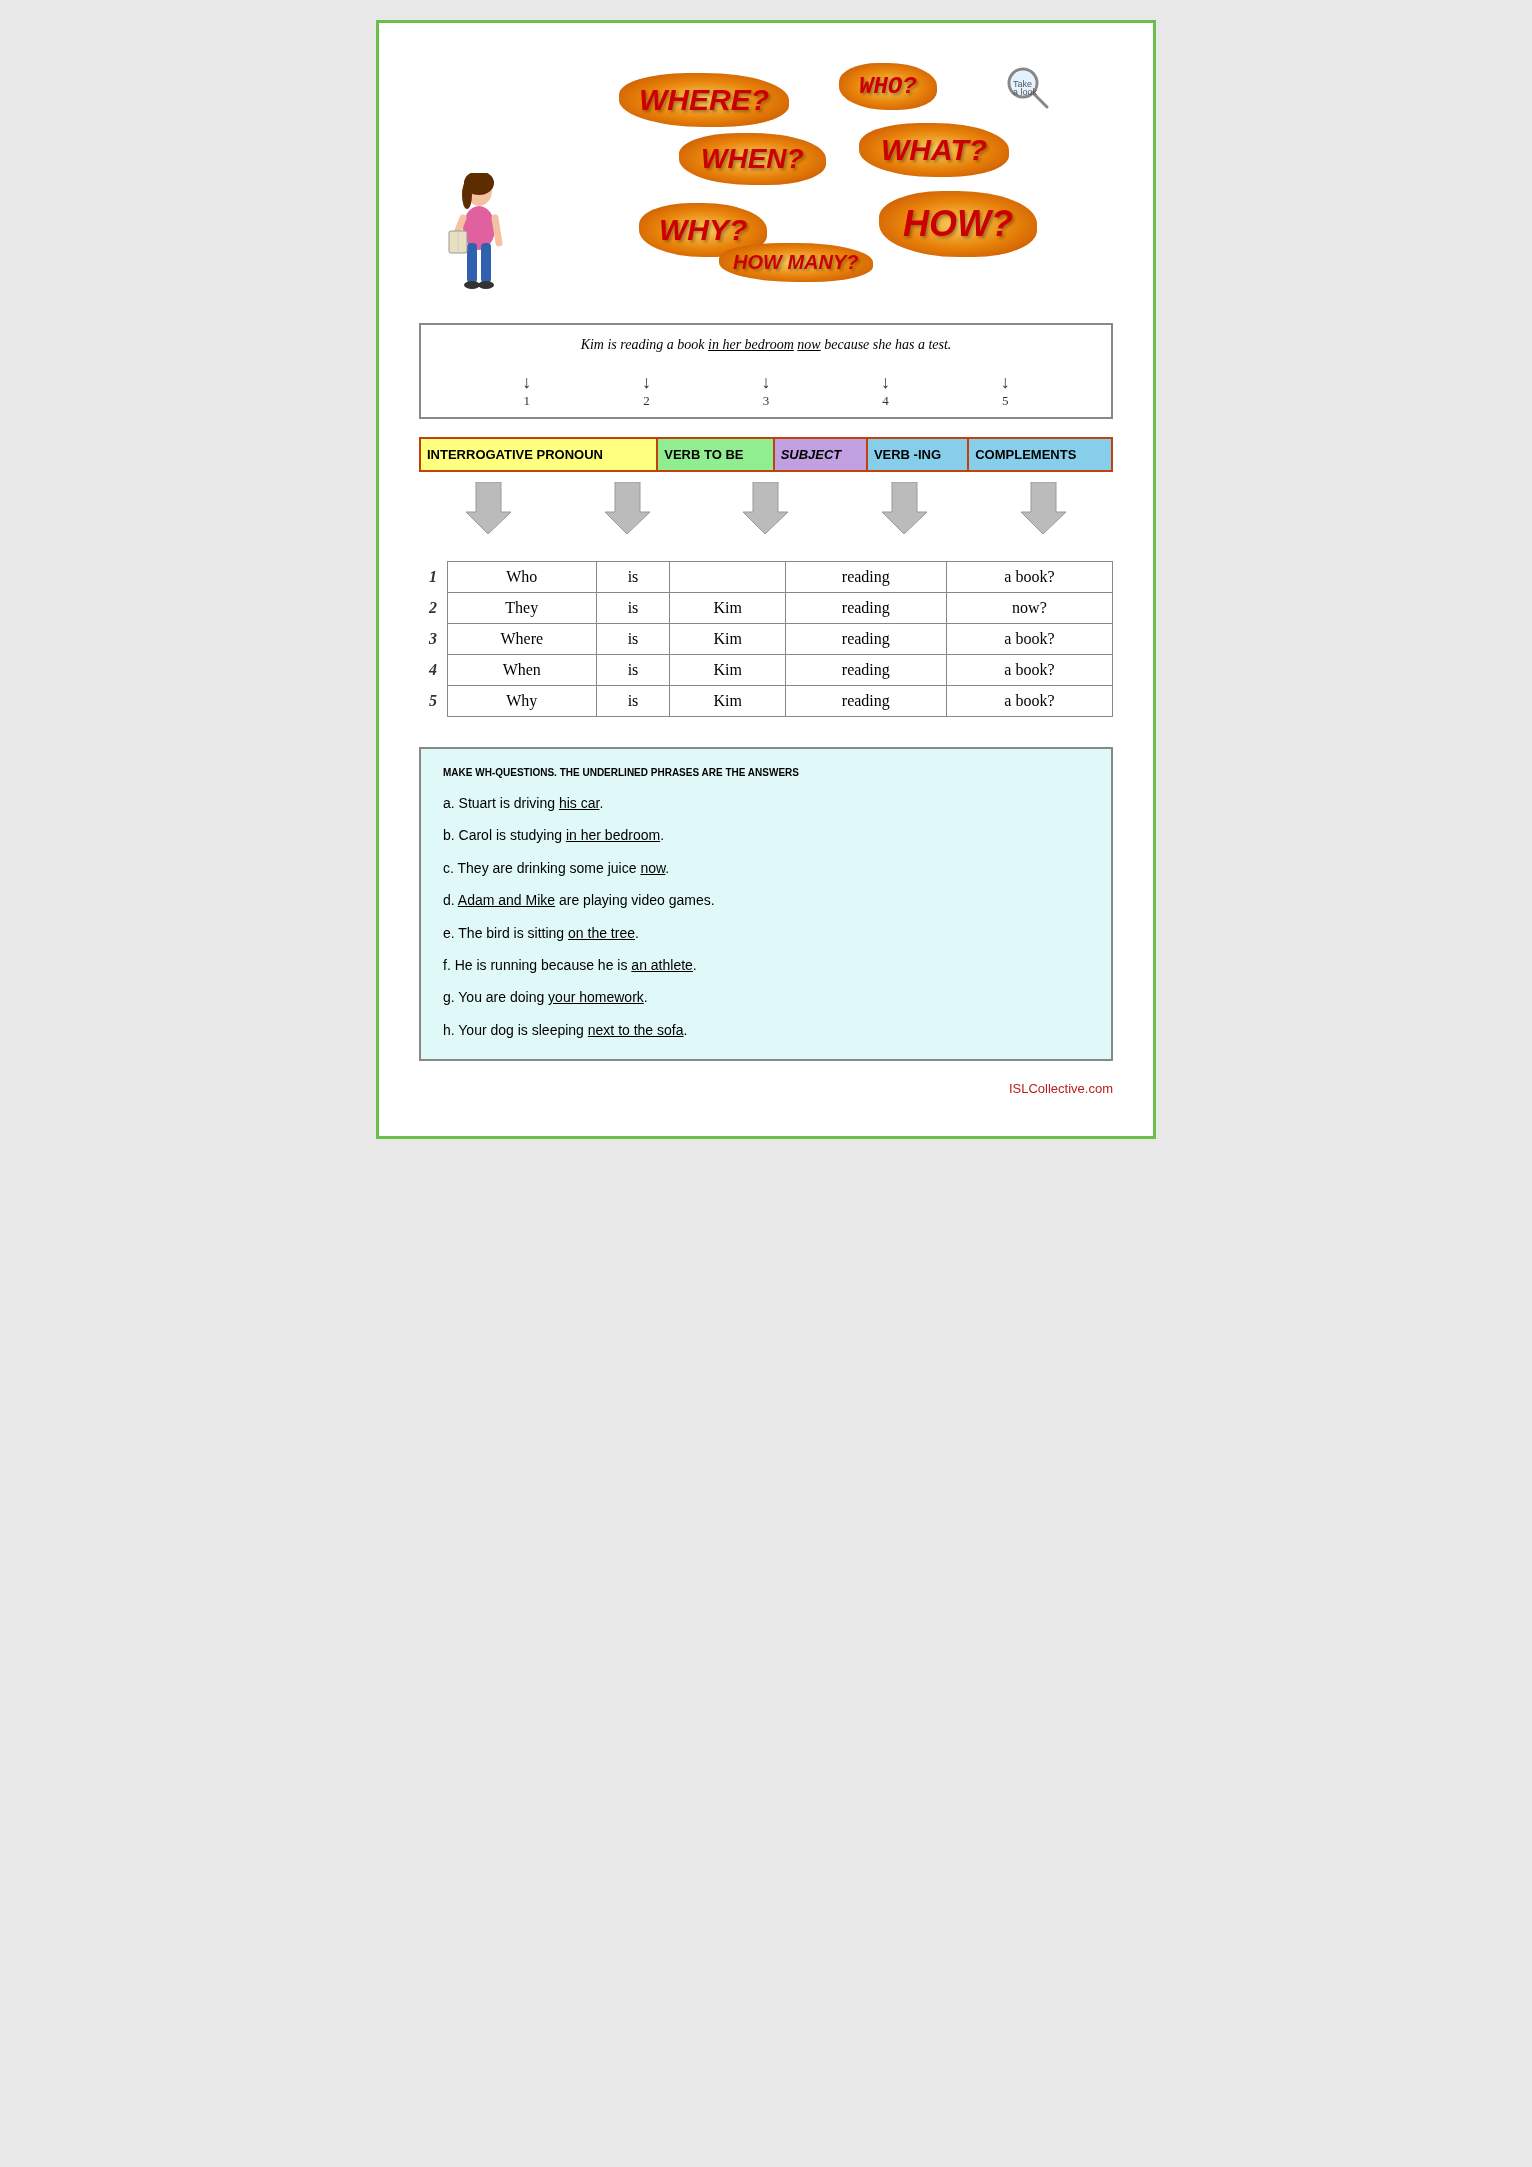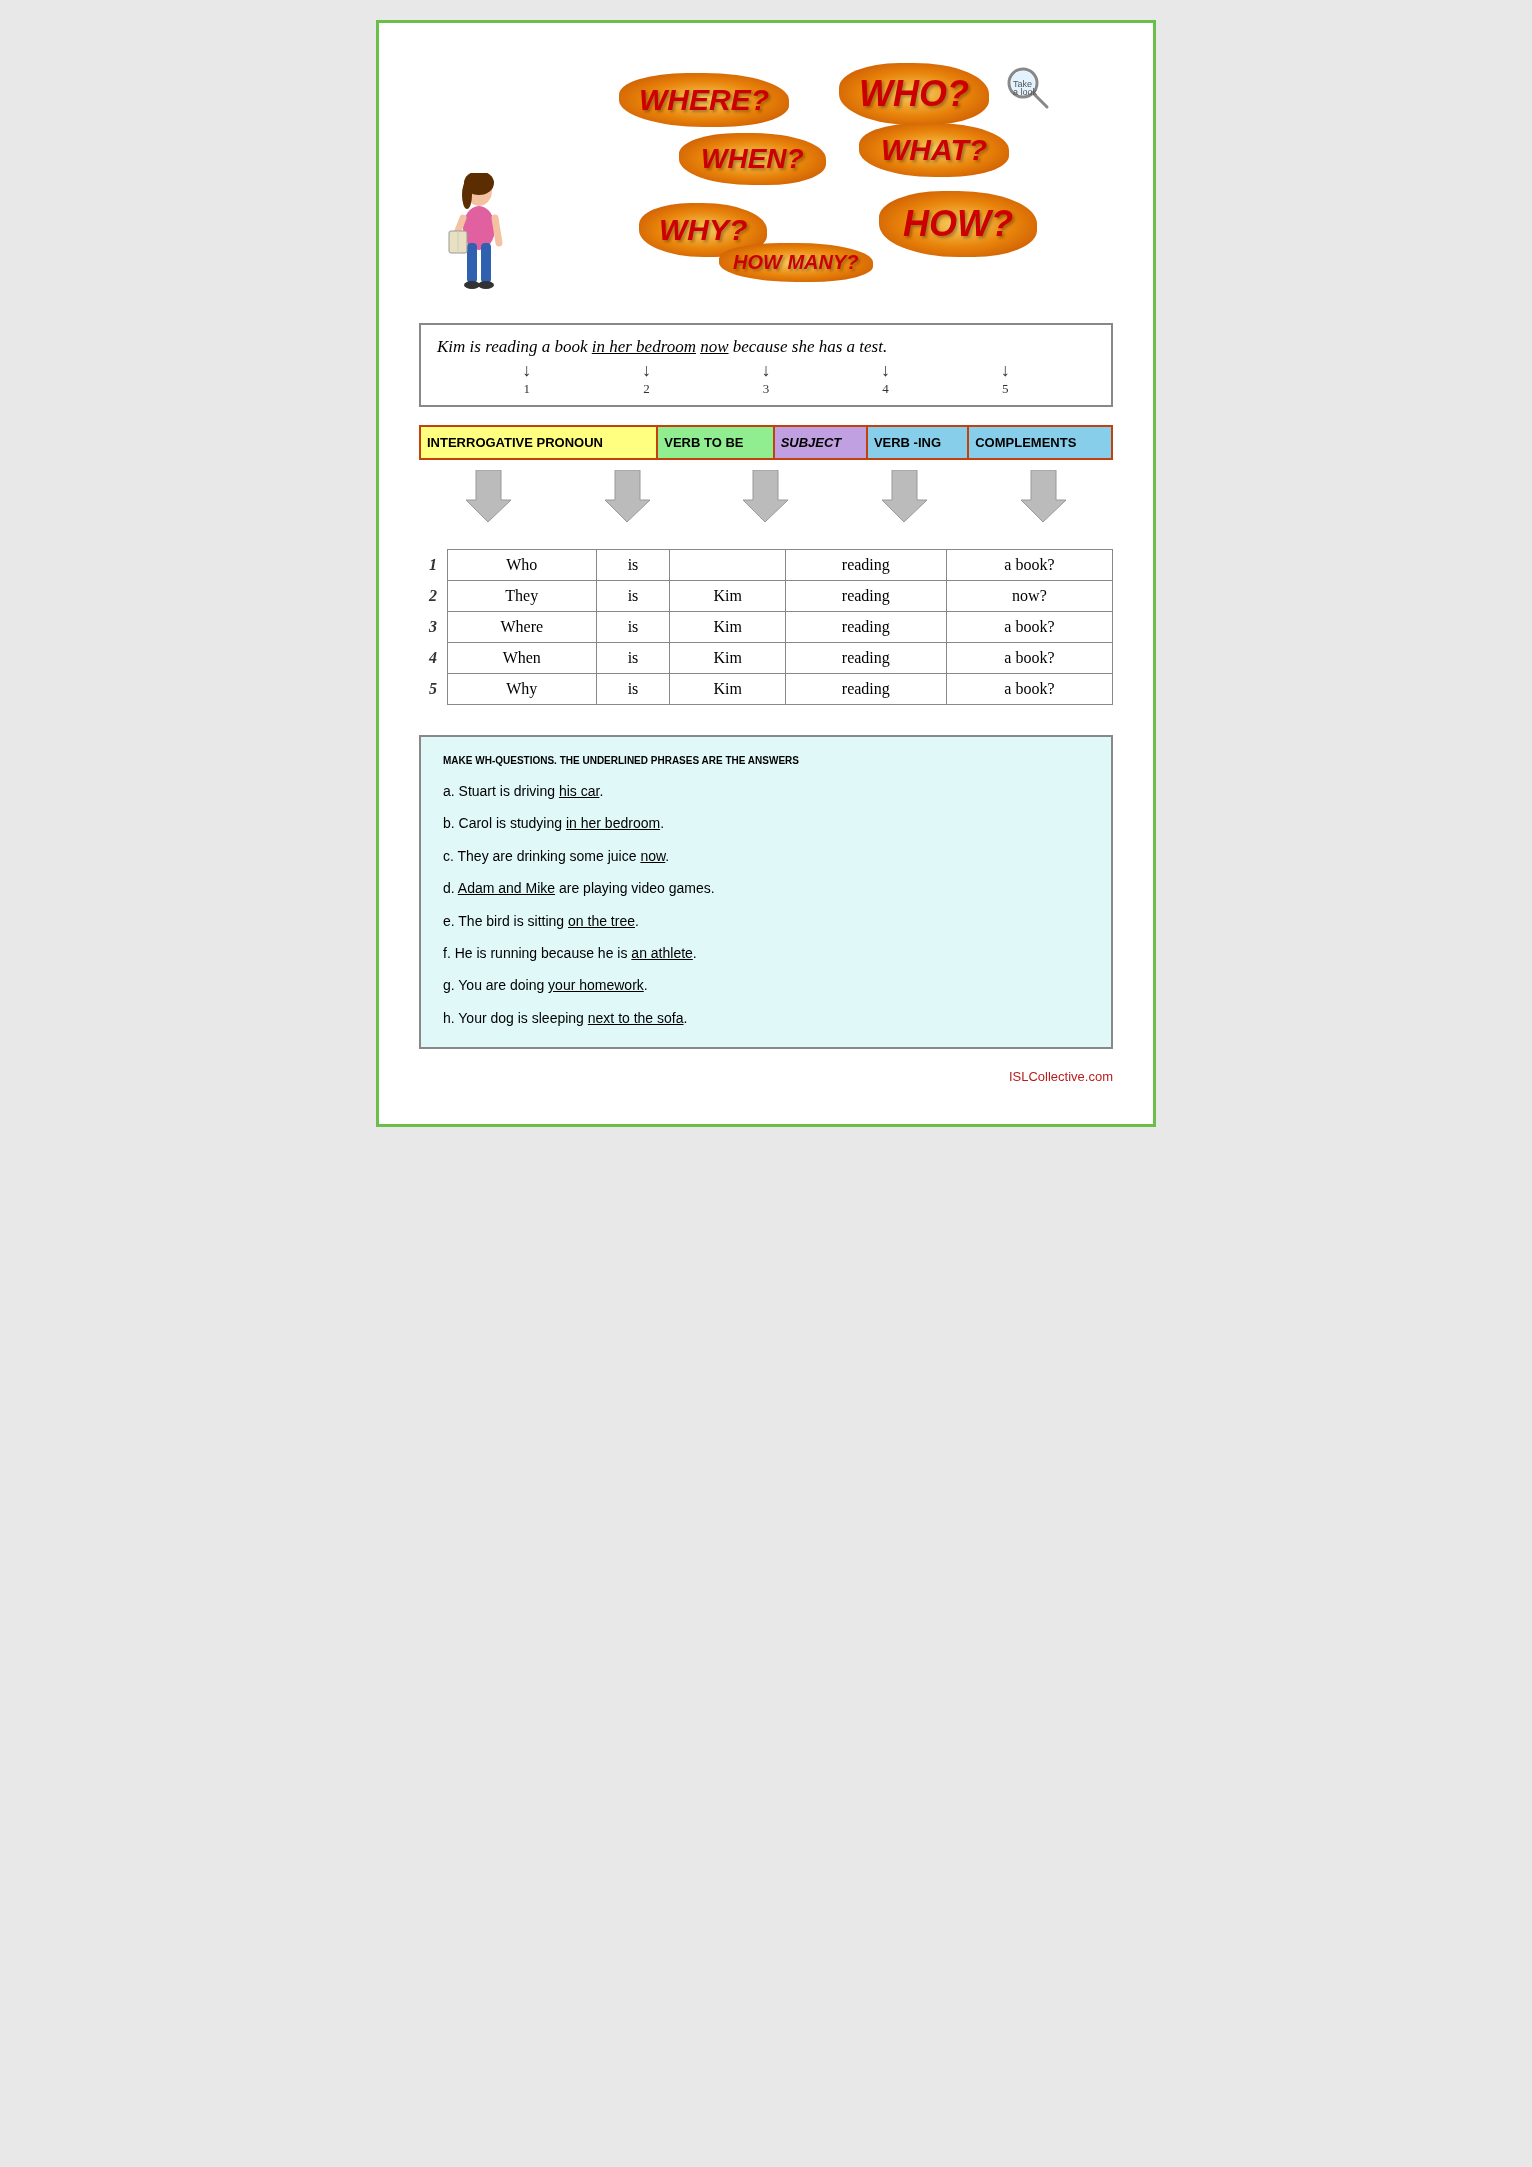--- a/index.html
+++ b/index.html
@@ -59,38 +59,39 @@
       align-items: center;
       justify-content: center;
       border-radius: 40% 50% 40% 50%;
       padding: 8px 16px;
       color: #cc0000;
       font-size: 28px;
       background: radial-gradient(ellipse, #f7d060, #e8830a, #c04a00);
       border: none;
     }
     .wb-where { left: 200px; top: 20px; font-size: 30px; padding: 10px 20px; }
-    .wb-who { left: 420px; top: 10px; font-size: 36px; padding: 10px 20px; }
+    .wb-who { left: 420px; top: 10px; font-size: 24px; padding: 10px 20px; font-family: Liberation Mono, monospace; }
     .wb-when { left: 260px; top: 80px; font-size: 28px; padding: 10px 22px; }
     .wb-what { left: 440px; top: 70px; font-size: 30px; padding: 10px 22px; }
     .wb-why { left: 220px; top: 150px; font-size: 30px; padding: 10px 20px; }
     .wb-howmany { left: 300px; top: 190px; font-size: 20px; padding: 8px 14px; }
     .wb-how { left: 460px; top: 138px; font-size: 36px; padding: 12px 24px; text-align: center; }
 
     
     .sentence-box {
       border: 2px solid #888;
       padding: 12px 16px 8px 16px;
       margin-bottom: 18px;
       background: white;
     }
     .sentence-text {
       font-style: italic;
-      font-size: 17px;
-      margin-bottom: 4px;
+      font-size: 14px;
+      text-align: center;
+      margin-bottom: 20px;
     }
     .sentence-underline {
       text-decoration: underline;
     }
     .arrows-row {
       display: flex;
       justify-content: space-around;
       margin-top: 2px;
       padding: 0 30px;
     }

